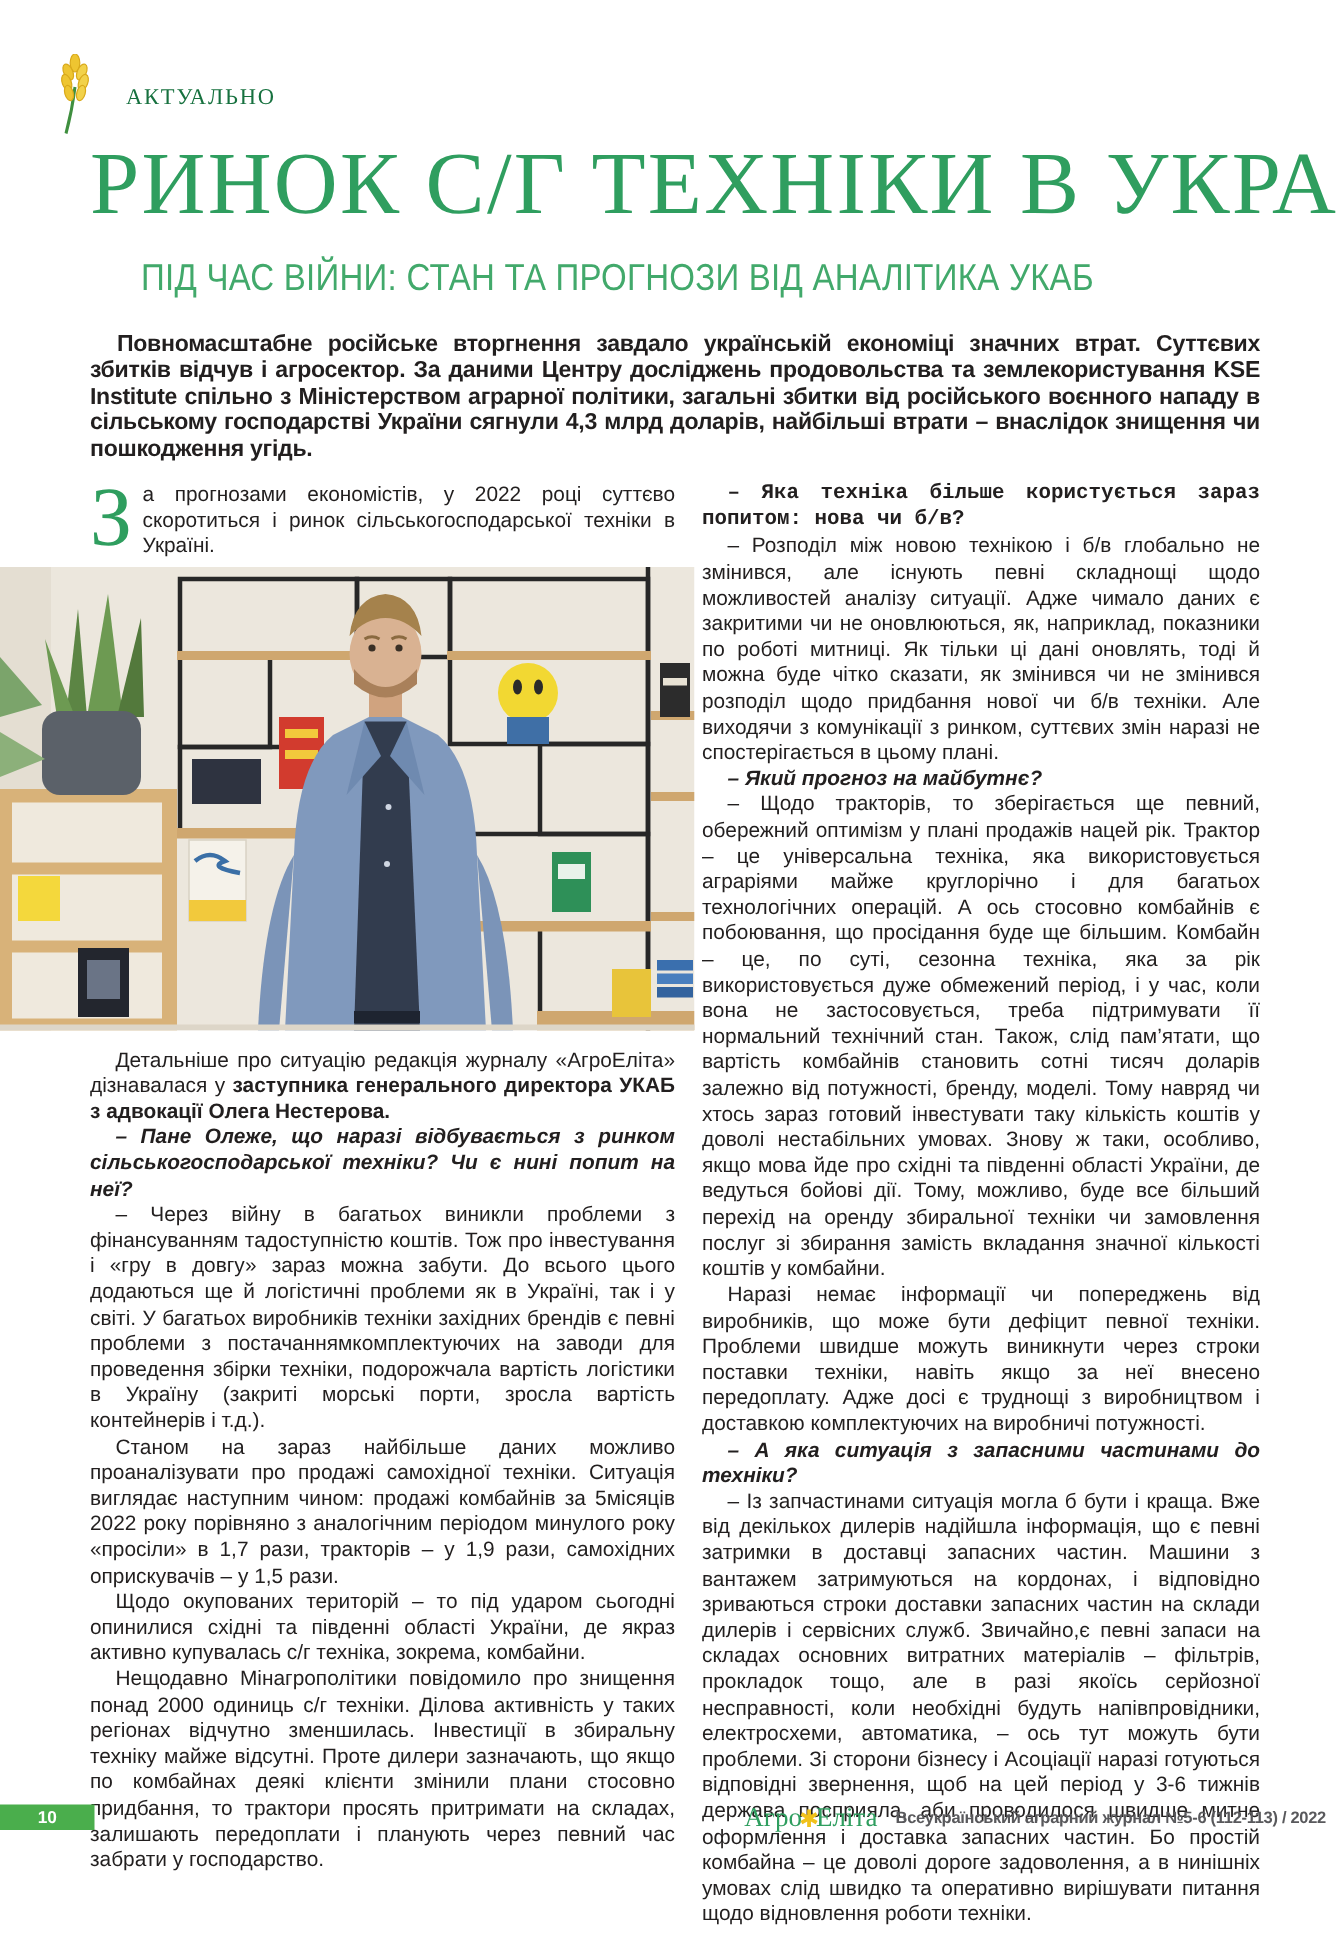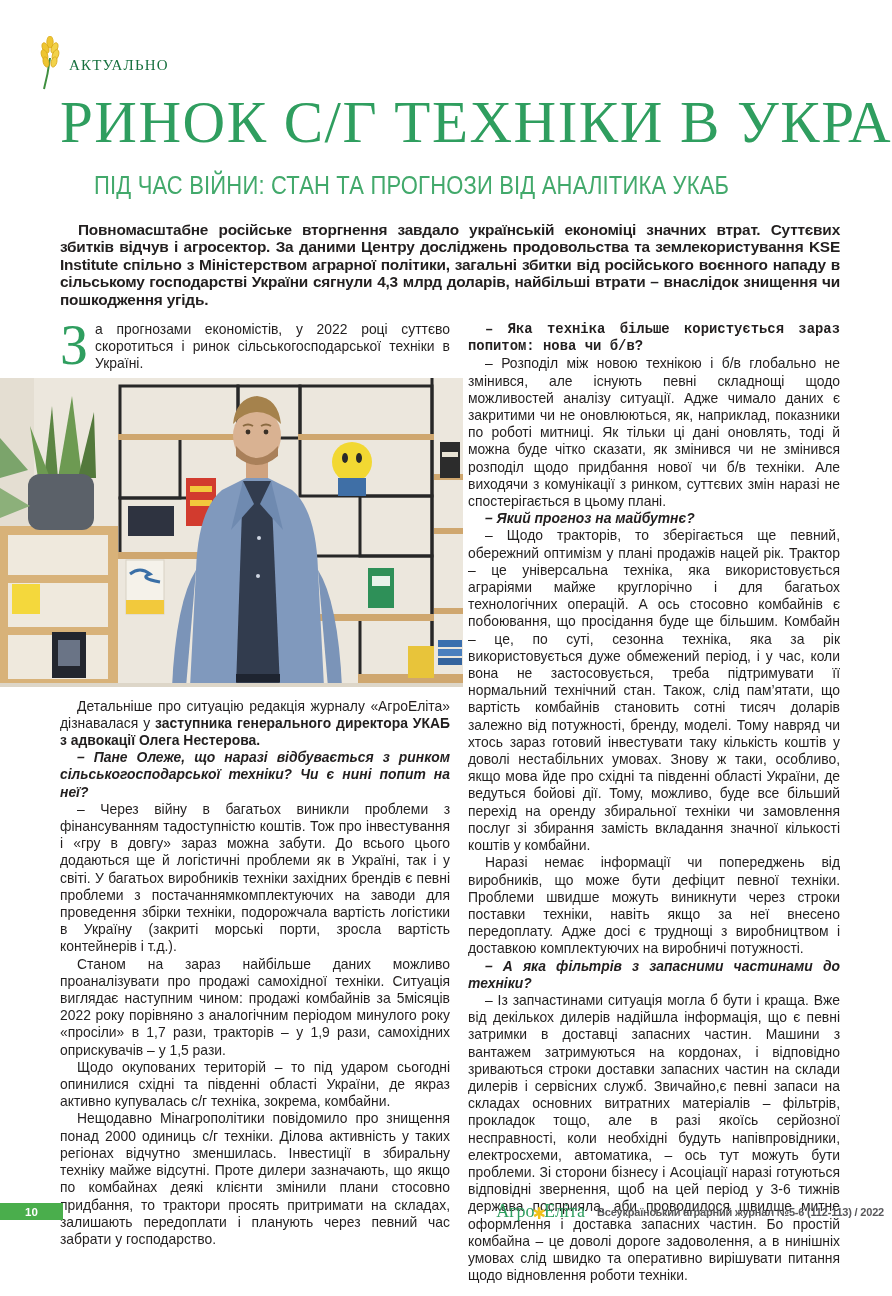--- a/index.html
+++ b/index.html
@@ -1,19 +1,19 @@
 <!DOCTYPE html>
 <html lang="uk"><head>
 <meta charset="utf-8">
 <style>
   html,body{margin:0;padding:0;background:#ffffff;}
   .page{position:relative;width:892px;height:1296px;background:#ffffff;overflow:hidden;
         font-family:"Liberation Sans",sans-serif;color:#221f1f;}
   
-  .tag-row{position:absolute;top:36px;left:38px;display:flex;align-items:flex-end;gap:7px;}
+  .tag-row{position:absolute;top:36px;left:38px;display:flex;align-items:flex-end;gap:22px;}
   .tag-label{font-family:"Liberation Serif",serif;font-size:15px;letter-spacing:1.2px;
              color:#17713f;padding-bottom:16px;}
   
   .head{position:absolute;top:92px;left:60px;width:780px;}
   .title{margin:0;text-align:center;font-family:"Liberation Serif",serif;font-weight:400;
          font-size:59px;line-height:1.05;color:#2f9e5f;letter-spacing:1.5px;white-space:nowrap;}
   .subtitle{margin:17px 0 0 34px;font-size:25px;font-weight:400;color:#42a96b;
             letter-spacing:0.2px;transform:scaleX(0.88);transform-origin:left center;white-space:nowrap;}
   .lead{margin:21px 0 0 0;font-weight:700;font-size:15.4px;line-height:17.5px;
         text-align:justify;text-indent:18px;letter-spacing:-0.2px;}
@@ -170,21 +170,21 @@
       <p>Щодо окупованих  територій – то під ударом сьогодні опинилися східні та південні області України, де якраз активно купувалась с/г техніка, зокрема, комбайни.</p>
       <p>Нещодавно Мінагрополітики повідомило про знищення понад 2000 одиниць с/г техніки. Ділова активність у таких регіонах відчутно зменшилась. Інвестиції в збиральну техніку майже відсутні. Проте дилери зазначають, що якщо по комбайнах деякі клієнти змінили плани стосовно придбання, то трактори просять притримати на складах, залишають передоплати і планують через певний час забрати у господарство.</p>
     </div>
 
     <div class="col-right">
       <p class="q">– Яка техніка більше користується зараз попитом: нова чи б/в?</p>
       <p>– Розподіл між новою технікою і б/в глобально не змінився, але існують певні складнощі щодо можливостей аналізу ситуації. Адже чимало даних є закритими чи не оновлюються, як, наприклад, показники по роботі митниці. Як тільки ці дані оновлять, тоді й можна буде чітко сказати, як змінився чи не змінився розподіл щодо придбання нової чи б/в техніки. Але виходячи з комунікації з ринком, суттєвих змін наразі не спостерігається в цьому плані.</p>
       <p class="qi">– Який прогноз на майбутнє?</p>
       <p>– Щодо тракторів, то зберігається ще певний, обережний оптимізм у плані продажів нацей рік. Трактор – це універсальна техніка, яка використовується аграріями майже круглорічно і для багатьох технологічних операцій. А ось стосовно комбайнів є побоювання, що просідання буде ще більшим. Комбайн – це, по суті, сезонна техніка, яка за рік використовується дуже обмежений період, і у час, коли вона не застосовується, треба підтримувати її нормальний технічний стан. Також, слід пам’ятати, що вартість комбайнів становить сотні тисяч доларів залежно від потужності, бренду, моделі. Тому навряд чи хтось зараз готовий інвестувати таку кількість коштів у доволі нестабільних умовах. Знову ж таки, особливо, якщо мова йде про східні та південні області України, де ведуться бойові дії. Тому, можливо, буде все більший перехід на оренду збиральної техніки чи замовлення послуг зі збирання замість вкладання значної кількості коштів у комбайни.</p>
       <p>Наразі немає інформації чи попереджень від виробників, що може бути дефіцит певної техніки. Проблеми швидше можуть виникнути через строки поставки техніки, навіть якщо за неї внесено передоплату. Адже досі є труднощі з виробництвом і доставкою комплектуючих на виробничі потужності.</p>
-      <p class="qi">– А яка фільтрів з запасними частинами до техніки?</p>
+      <p class="qi">– А яка ситуація з запасними частинами до техніки?</p>
       <p>– Із запчастинами ситуація могла б бути і краща. Вже від декількох дилерів надійшла інформація, що є певні затримки в доставці запасних частин. Машини з вантажем затримуються на кордонах, і відповідно зриваються строки доставки запасних частин на склади дилерів і сервісних служб. Звичайно,є певні запаси на складах основних витратних матеріалів – фільтрів, прокладок тощо, але в разі якоїсь серйозної несправності, коли необхідні будуть напівпровідники, електросхеми, автоматика, – ось тут можуть бути проблеми. Зі сторони бізнесу і Асоціації наразі готуються відповідні звернення, щоб на цей період у 3-6 тижнів держава посприяла, аби проводилося швидше митне оформлення і доставка запасних частин. Бо простій комбайна – це доволі дороге задоволення, а в нинішніх умовах слід швидко та оперативно вирішувати питання щодо відновлення роботи техніки.</p>
 
     </div>
   </div>
 
   <div class="footer">
     <div class="pagenum">10</div>
     <div class="journal">
       <span class="logo">
           <span>Агро</span>

